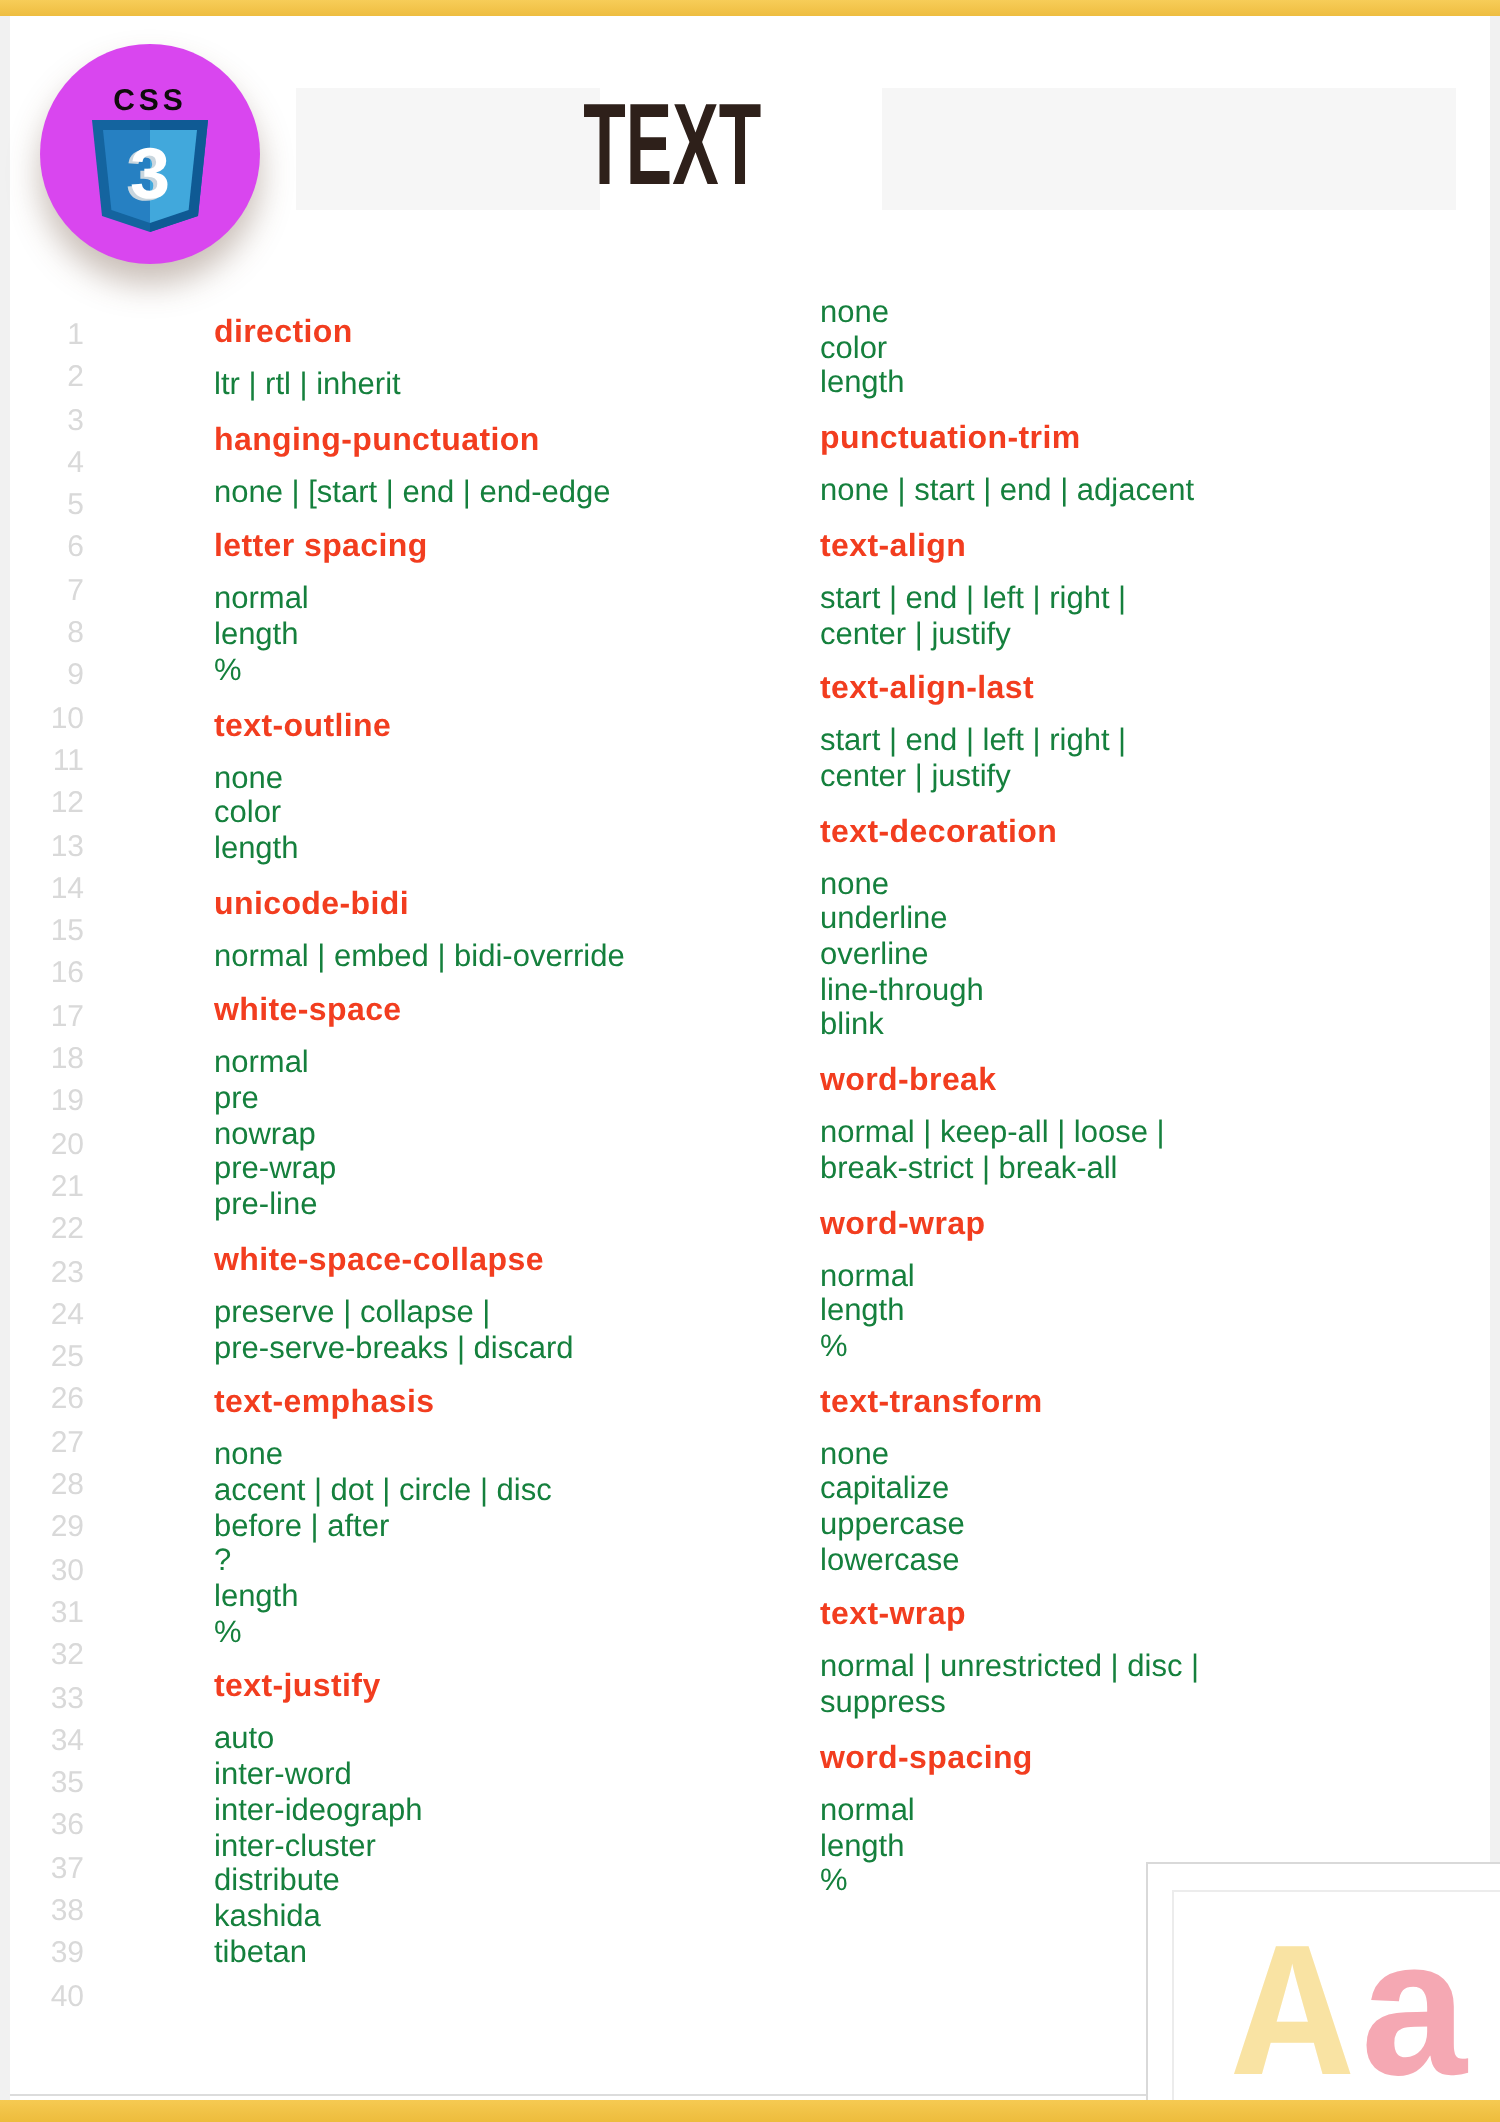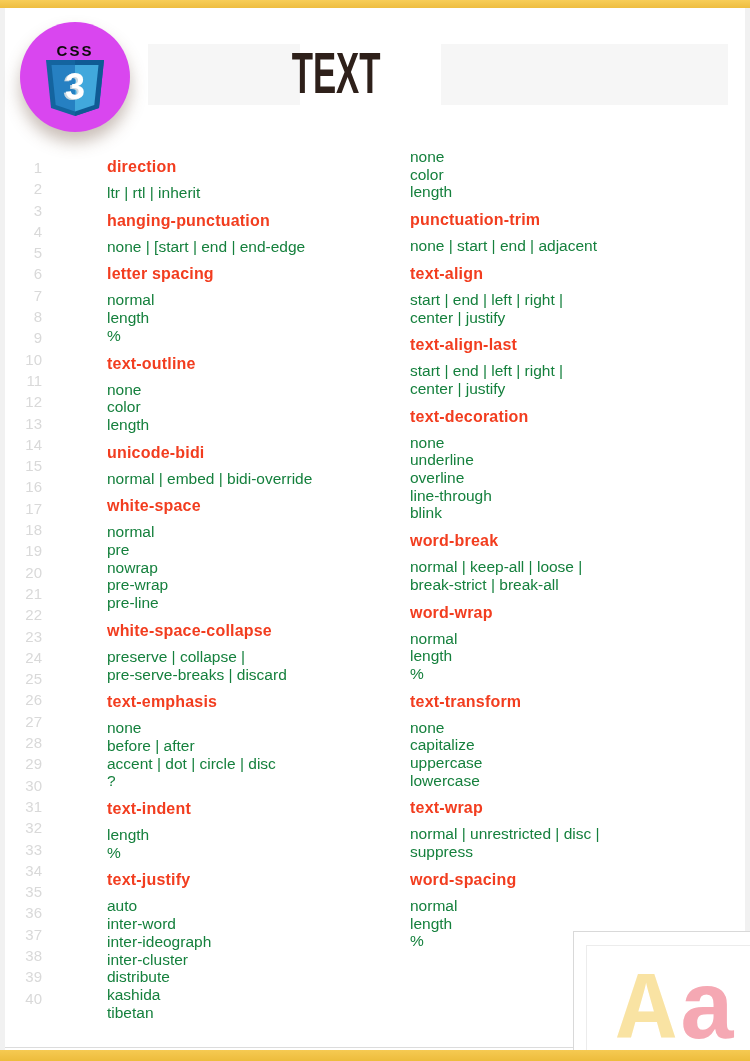--- a/index.html
+++ b/index.html
@@ -195,26 +195,25 @@
       <div class="val-line">pre-line</div>
     </div>
     <div class="prop-block">
       <div class="prop-heading">white-space-collapse</div>
       <div class="val-line">preserve | collapse |</div>
       <div class="val-line">pre-serve-breaks | discard</div>
     </div>
     <div class="prop-block">
       <div class="prop-heading">text-emphasis</div>
       <div class="val-line">none</div>
+      <div class="val-line">accent | dot | circle | disc</div>
       <div class="val-line">before | after</div>
-      <div class="val-line">accent | dot | circle | disc</div>
       <div class="val-line">?</div>
     </div>
     <div class="prop-block">
-      <div class="prop-heading">text-indent</div>
       <div class="val-line">length</div>
       <div class="val-line">%</div>
     </div>
     <div class="prop-block">
       <div class="prop-heading">text-justify</div>
       <div class="val-line">auto</div>
       <div class="val-line">inter-word</div>
       <div class="val-line">inter-ideograph</div>
       <div class="val-line">inter-cluster</div>
       <div class="val-line">distribute</div>

